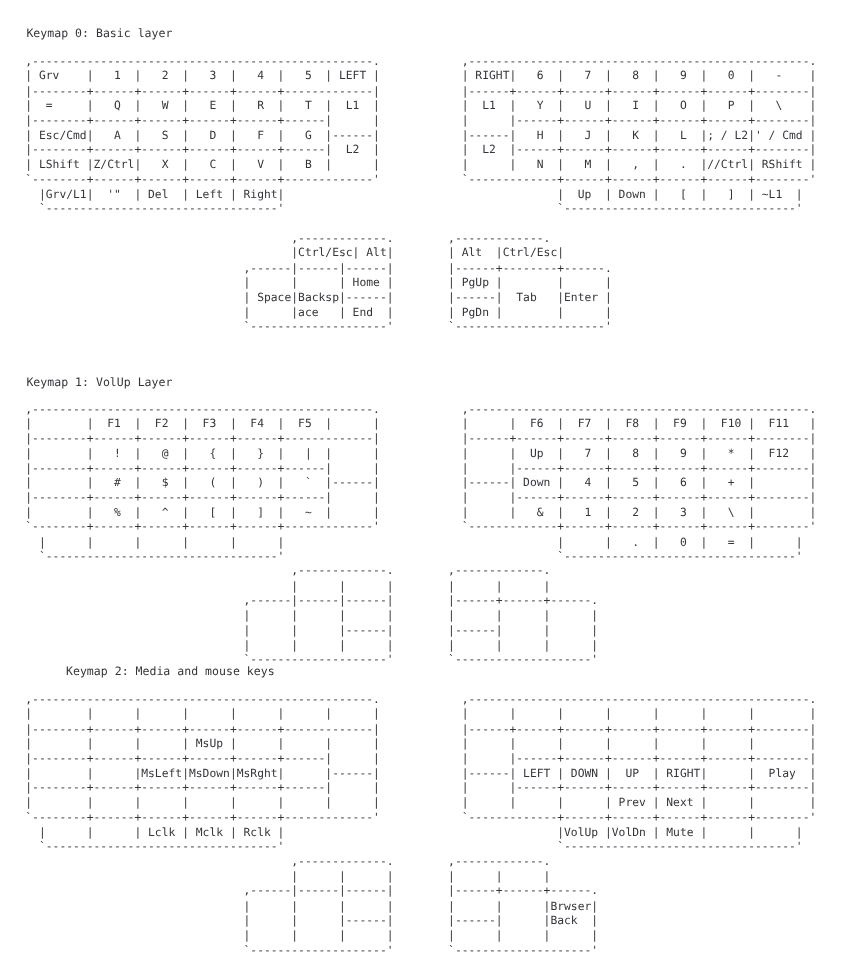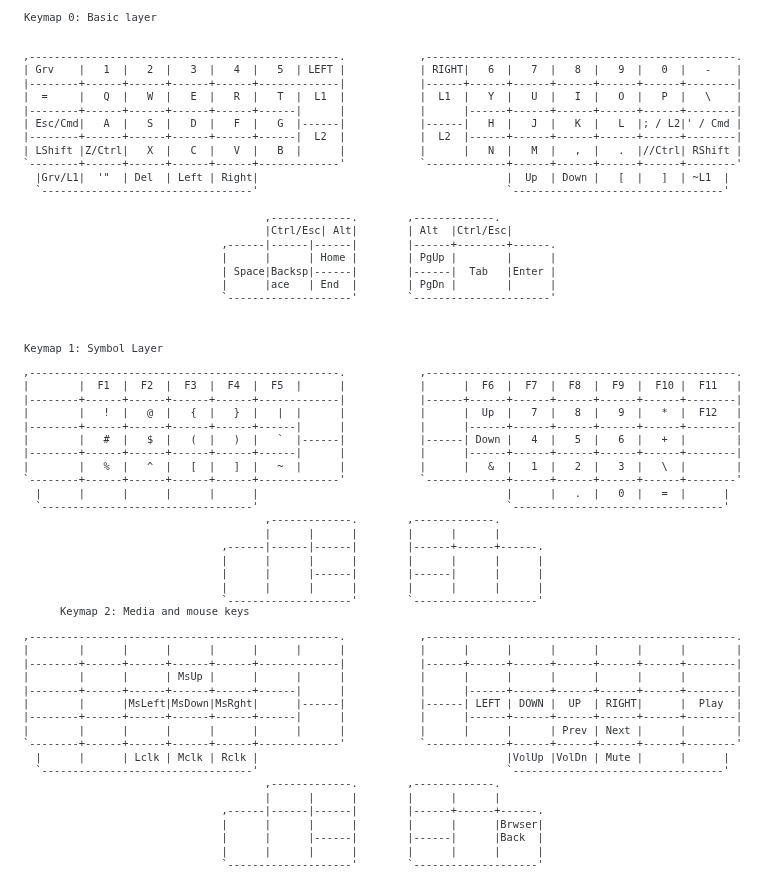--- a/index.html
+++ b/index.html
@@ -13,21 +13,21 @@
   .km-title {
     position:absolute; left:24px;
     font-size:10.5px; line-height:13px; white-space:pre;
     letter-spacing:0;
   }
   .km-art {
     position:absolute; left:23px;
     font-size:10.3px; line-height:13.4px; white-space:pre;
     letter-spacing:0; tab-size:8;
   }
-  .s0 .km-title { top:11px; }
+  .s0 .km-title { top:25px; }
   .s0 .km-art  { top:50px; }
   .s1 .km-title { top:342px; }
   .s1 .km-art  { top:366px; }
   .s2 .km-title { top:605px;padding-left:36px; }
   .s2 .km-art  { top:630px; }
 </style>
 </head>
 <body>
 
 <div class="page">
@@ -49,21 +49,21 @@
                                        ,-------------.        ,-------------.
                                        |Ctrl/Esc| Alt|        | Alt  |Ctrl/Esc|
                                 ,------|------|------|        |------+--------+------.
                                 |      |      | Home |        | PgUp |        |      |
                                 | Space|Backsp|------|        |------|  Tab   |Enter |
                                 |      |ace   | End  |        | PgDn |        |      |
                                 `--------------------'        `----------------------'</pre>
   </section>
 
   <section class="keymap-section s1">
-    <div class="km-title">Keymap 1: Symbol Layer</div>
+    <div class="km-title">Keymap 1: VolUp Layer</div>
     <pre class="km-art">,--------------------------------------------------.            ,--------------------------------------------------.
 |        |  F1  |  F2  |  F3  |  F4  |  F5  |      |            |      |  F6  |  F7  |  F8  |  F9  |  F10 |  F11   |
 |--------+------+------+------+------+-------------|            |------+------+------+------+------+------+--------|
 |        |   !  |   @  |   {  |   }  |   |  |      |            |      |  Up  |   7  |   8  |   9  |   *  |  F12   |
 |--------+------+------+------+------+------|      |            |      |------+------+------+------+------+--------|
 |        |   #  |   $  |   (  |   )  |   `  |------|            |------| Down |   4  |   5  |   6  |   +  |        |
 |--------+------+------+------+------+------|      |            |      |------+------+------+------+------+--------|
 |        |   %  |   ^  |   [  |   ]  |   ~  |      |            |      |   &amp;  |   1  |   2  |   3  |   \  |        |
 `--------+------+------+------+------+-------------'            `-------------+------+------+------+------+--------'
   |      |      |      |      |      |                                        |      |   .  |   0  |   =  |      |

